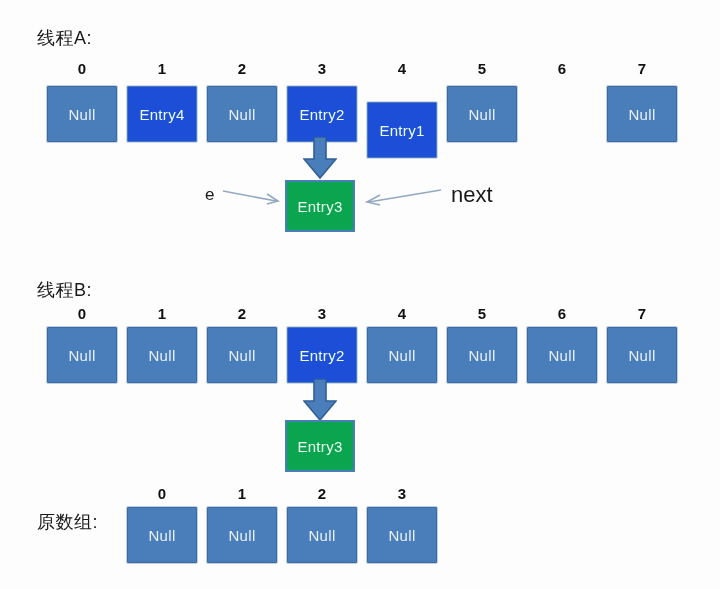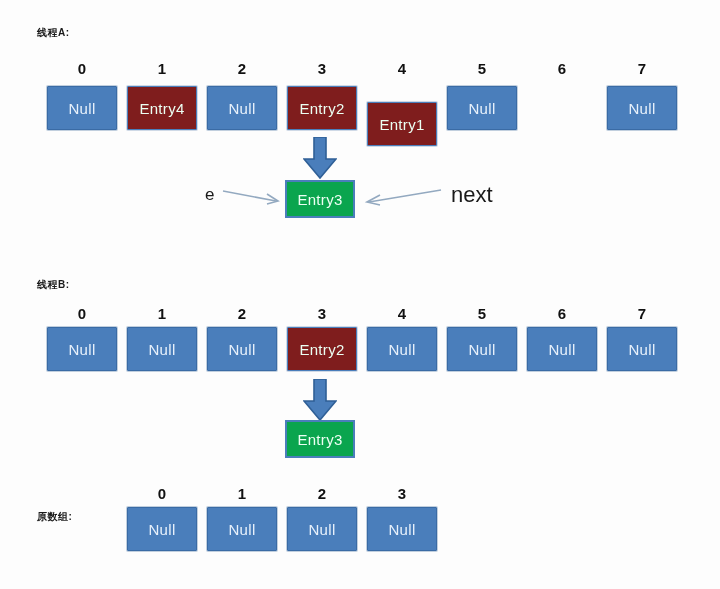--- a/index.html
+++ b/index.html
@@ -12,70 +12,70 @@
     width: 720px;
     height: 589px;
     background: #fdfdfd;
     font-family: "Liberation Sans", "DejaVu Sans", sans-serif;
     overflow: hidden;
   }
 
   
   .section-title {
     position: absolute;
-    font-size: 10px;
+    font-size: 18px;
     color: #1a1a1a;
-    font-weight: 700;
+    font-weight: 400;
     letter-spacing: 0.5px;
     white-space: nowrap;
   }
 
   
   .idx-label {
     position: absolute;
     width: 70px;
     text-align: center;
     font-size: 15px;
     font-weight: 700;
     color: #111111;
     line-height: 18px;
   }
 
   
   .cell {
     position: absolute;
     width: 70px;
-    height: 44px;
+    height: 56px;
     box-sizing: border-box;
     display: flex;
     align-items: center;
     justify-content: center;
     font-size: 15px;
     color: #eef6ff;
     letter-spacing: 0.3px;
     border-radius: 1px;
   }
   .cell.blue {
     background: #4a7ebb;
     border: 1.5px solid #3a6ba5;
     box-shadow: 0 0 0 1px rgba(120,150,185,0.45);
     color: #e8f1fb;
   }
   .cell.green {
-    background: #7f1d1d;
+    background: #1d4ed8;
     border: 1.5px solid #4a7ebb;
     box-shadow: 0 0 0 1px rgba(120,150,185,0.35);
     color: #ecfff3;
   }
 
   
   .node {
     position: absolute;
     width: 70px;
-    height: 38px;
+    height: 52px;
     box-sizing: border-box;
     display: flex;
     align-items: center;
     justify-content: center;
     font-size: 15px;
     background: #0aa54e;
     border: 2px solid #4a7ebb;
     color: #ecfff3;
     letter-spacing: 0.3px;
   }

